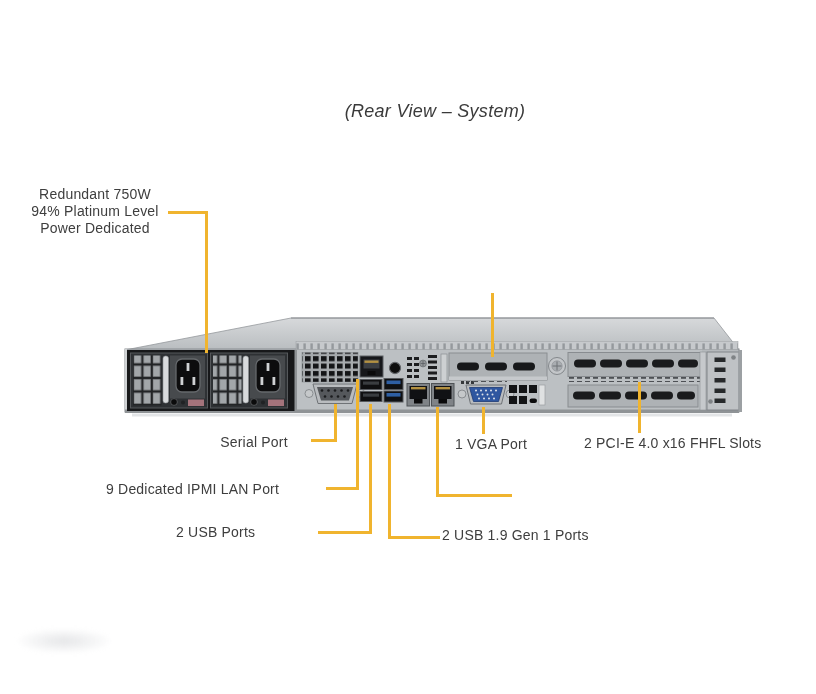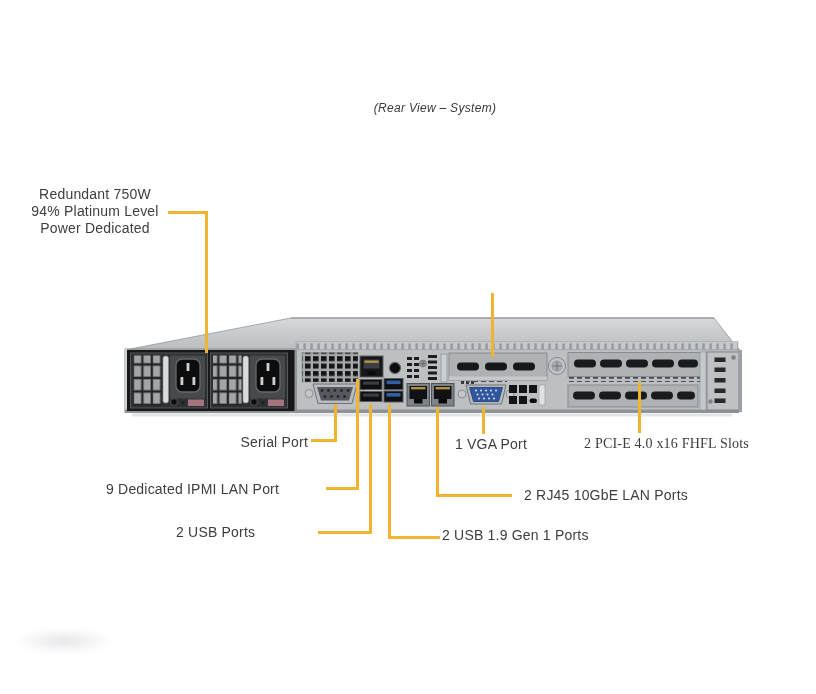--- a/index.html
+++ b/index.html
@@ -6,31 +6,31 @@
   #stage{
     position:relative;width:816px;height:694px;background:#ffffff;overflow:hidden;
     font-family:"Liberation Sans","DejaVu Sans",sans-serif;color:#3e3e3e;
   }
   .abs{position:absolute;}
   .callout{
     position:absolute;font-size:14px;line-height:17px;color:#3e3e3e;
     letter-spacing:.2px;white-space:nowrap;
   }
   .center{text-align:center;}
-  .right{text-align:right;}
+  .right{text-align:center;}
   #title{
     position:absolute;left:300px;top:101px;width:270px;text-align:center;
-    font-size:12px;font-style:italic;color:#3a3a3a;letter-spacing:.3px;
+    font-size:18px;font-style:italic;color:#3a3a3a;letter-spacing:.3px;
   }
   .leader{position:absolute;background:var(--leader,#F0B42E);}
   #psu-label{left:20px;top:186px;width:150px;white-space:normal;}
   #lp-label{left:400px;top:271px;width:176px;}
   #serial-label{left:200px;top:434px;width:108px;}
   #vga-label{left:455px;top:436px;}
-  #fhfl-label{left:584px;top:435px;font-family:Liberation Serif, serif;}
+  #fhfl-label{left:584px;top:435px;}
   #ipmi-label{left:106px;top:481px;}
   #lan-label{left:524px;top:487px;}
   #usb2-label{left:176px;top:524px;}
   #usb3-label{left:442px;top:527px;}
   #smudge{
     left:14px;top:628px;width:100px;height:26px;border-radius:50%;
     background:radial-gradient(ellipse at center, rgba(198,200,204,.45), rgba(255,255,255,0) 70%);
     filter:blur(2px);
   }
   svg{display:block;}
@@ -291,18 +291,17 @@
 
   <div class="callout center" id="psu-label">
     <div>Redundant 750W</div>
     <div>94% Platinum Level</div>
     <div>Power Dedicated</div>
   </div>
   <div class="callout right" id="serial-label">Serial Port</div>
   <div class="callout" id="vga-label">1 VGA Port</div>
   <div class="callout" id="fhfl-label">2 PCI-E 4.0 x16 FHFL Slots</div>
   <div class="callout" id="ipmi-label">9 Dedicated IPMI LAN Port</div>
-  <div class="callout" id="lan-label">2 RJ45 10GbE LAN Ports</div>
   <div class="callout" id="usb2-label">2 USB Ports</div>
   <div class="callout" id="usb3-label">2 USB 1.9 Gen 1 Ports</div>
 
   <div class="abs" id="smudge"></div>
 </div>
 
 </body></html>

